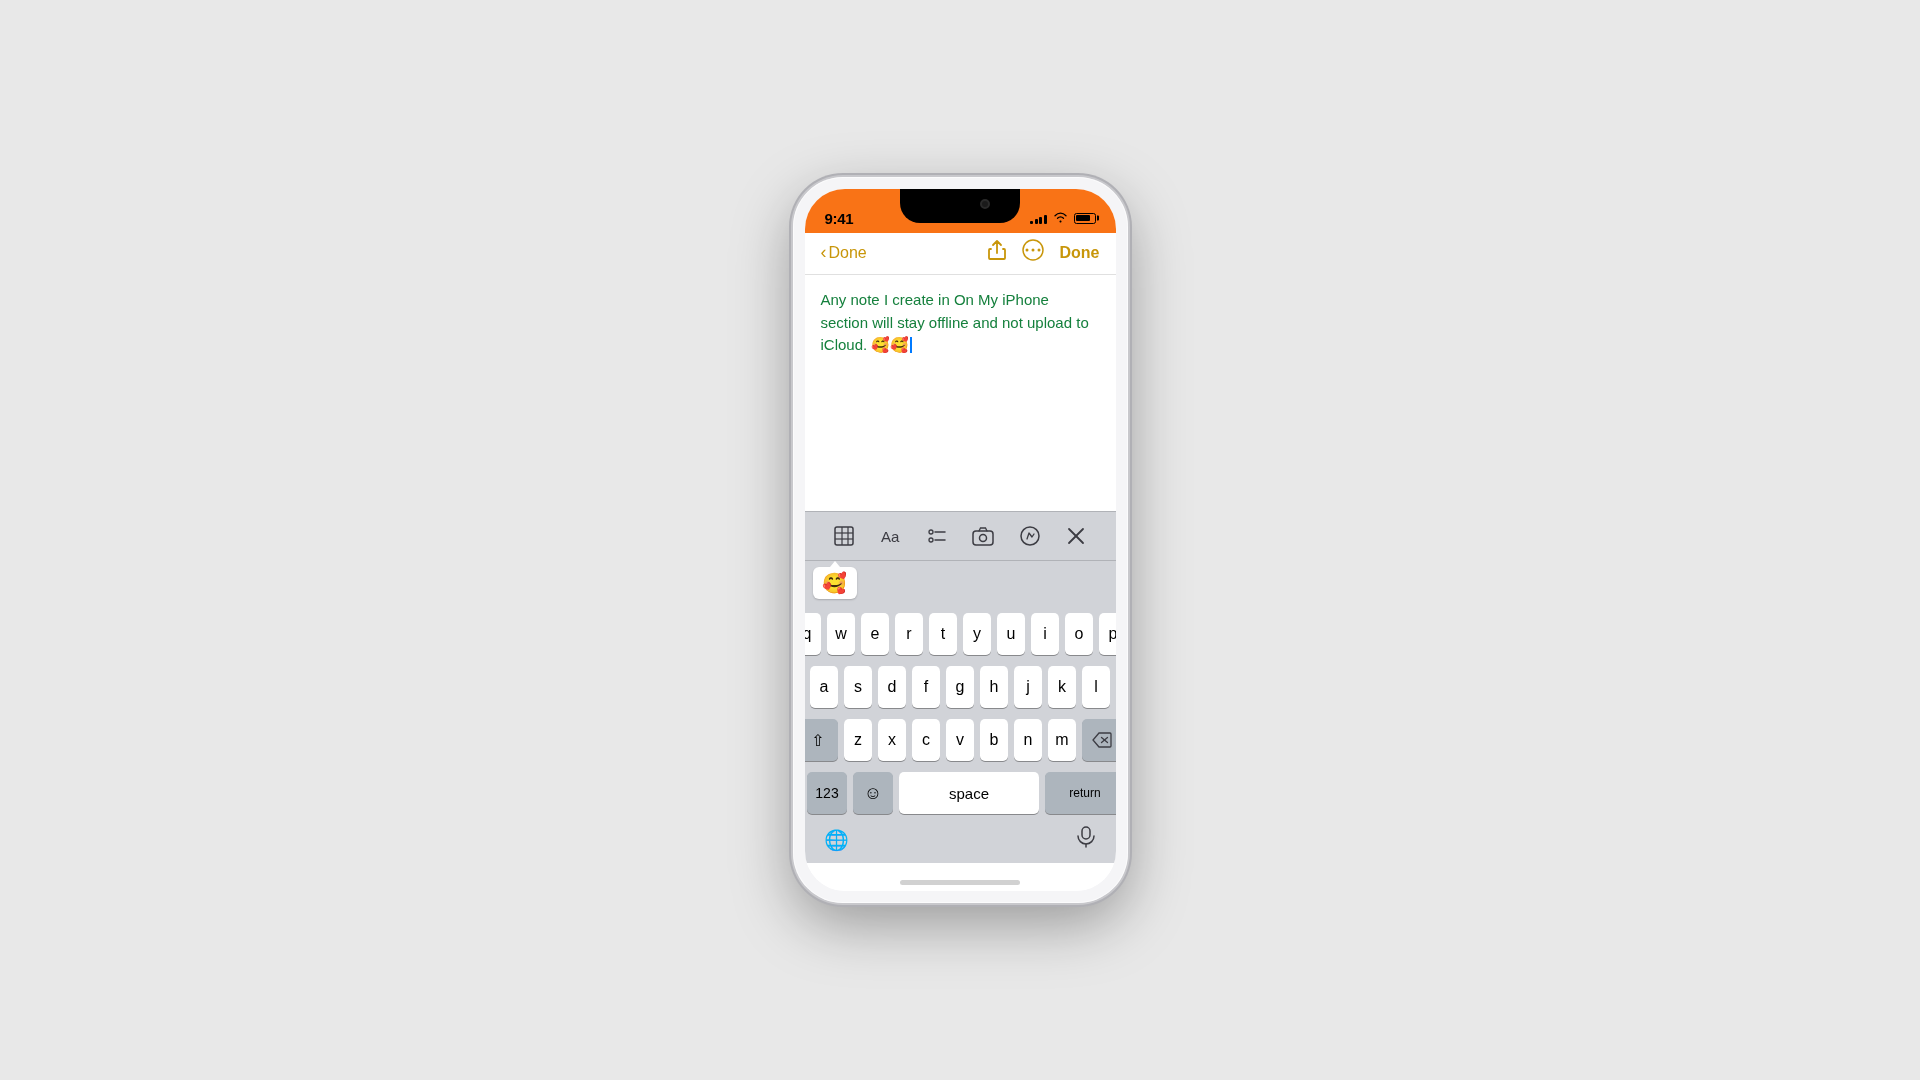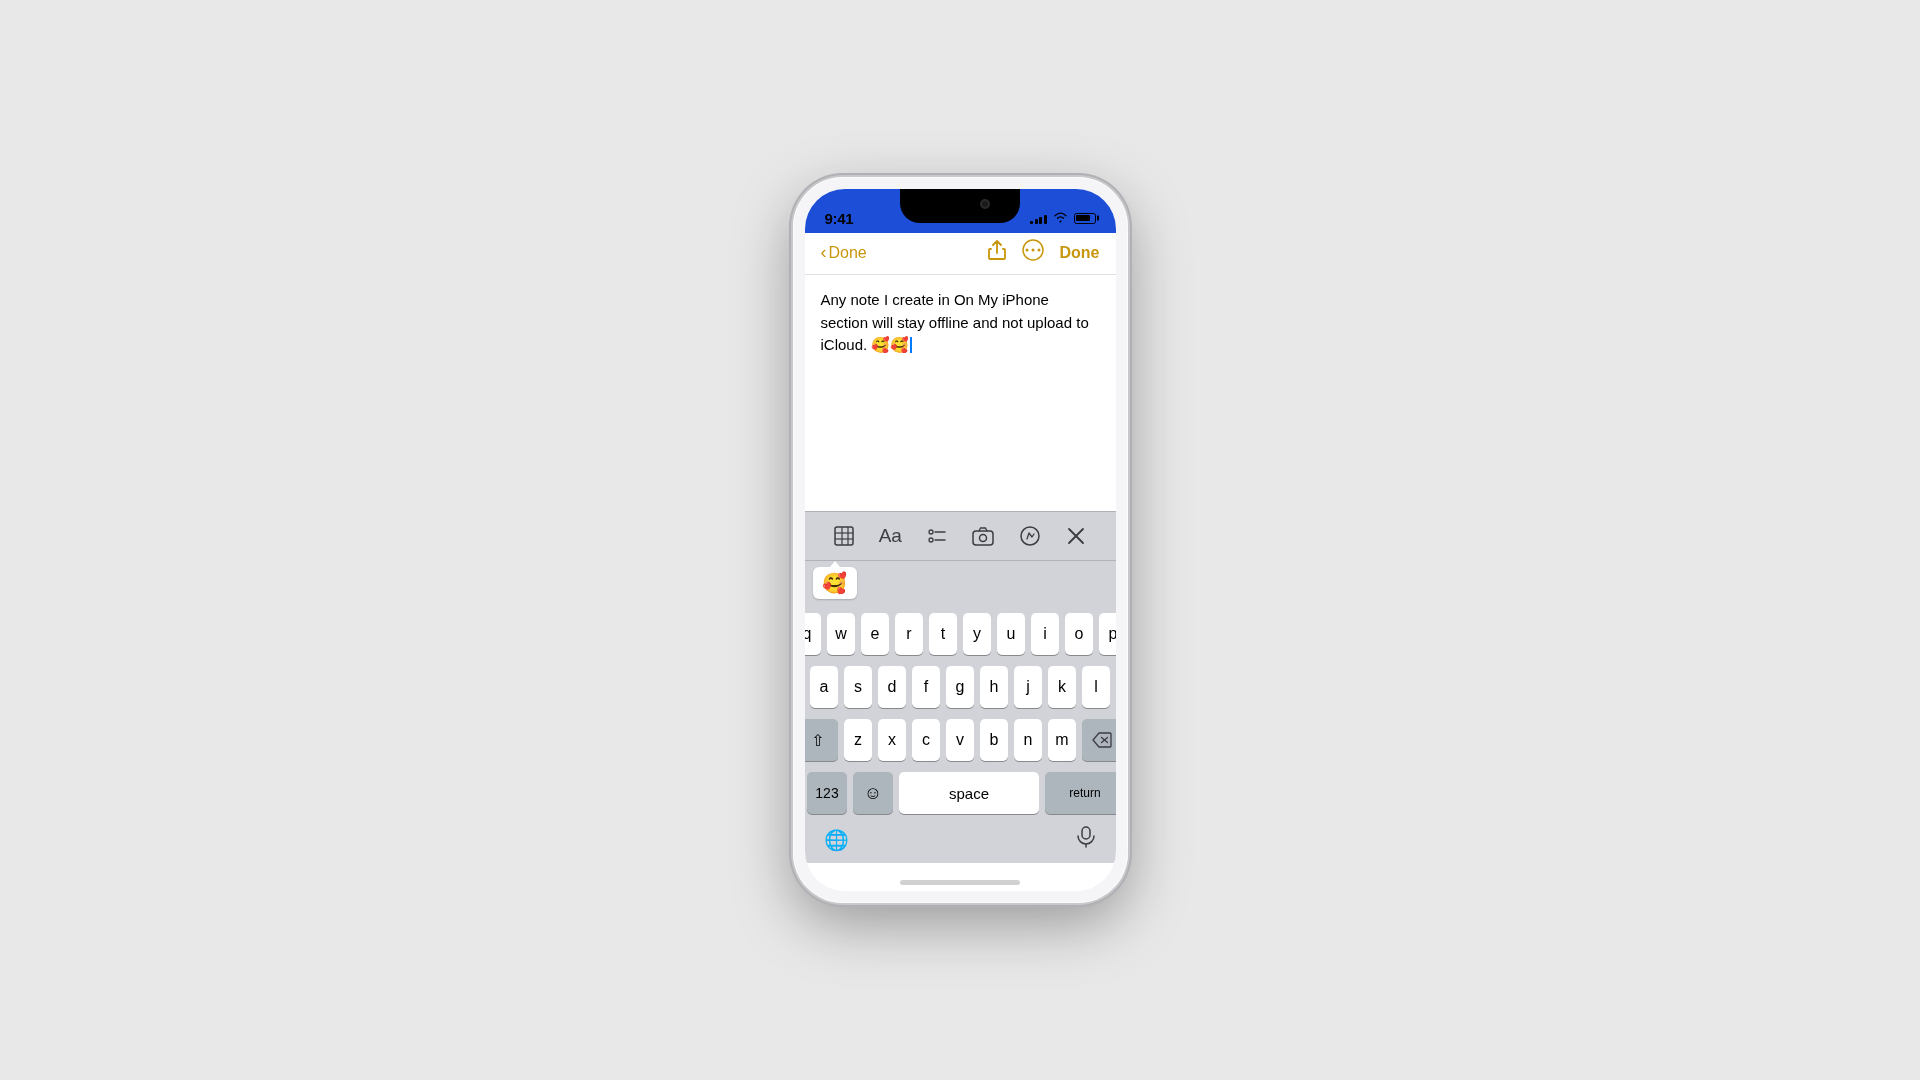--- a/index.html
+++ b/index.html
@@ -60,21 +60,21 @@
       margin: 12px;
       border-radius: 40px;
       overflow: hidden;
       display: flex;
       flex-direction: column;
       position: relative;
     }
 
     
     .status-bar {
-      background: #1d4ed8;
+      background: #f97316;
       padding: 14px 20px 0;
       display: flex;
       justify-content: space-between;
       align-items: center;
       height: 44px;
       position: relative;
     }
 
     .notch {
       position: absolute;
@@ -213,21 +213,21 @@
     .note-content {
       flex: 1;
       padding: 14px 16px;
       overflow: hidden;
       background: #fff;
     }
 
     .note-text {
       font-size: 15px;
       line-height: 1.5;
-      color: #000000;
+      color: #15803d;
     }
 
     .text-cursor {
       display: inline-block;
       width: 2px;
       height: 16px;
       background: #007AFF;
       margin-left: 1px;
       vertical-align: text-bottom;
       animation: blink 1s infinite;
@@ -471,21 +471,21 @@
       <div class="toolbar-btn">
         <svg width="22" height="22" viewBox="0 0 22 22" fill="none">
           <rect x="2" y="2" width="18" height="18" rx="2" stroke="#3c3c43" stroke-width="1.5" fill="none"></rect>
           <line x1="2" y1="8" x2="20" y2="8" stroke="#3c3c43" stroke-width="1.2"></line>
           <line x1="2" y1="14" x2="20" y2="14" stroke="#3c3c43" stroke-width="1.2"></line>
           <line x1="9" y1="2" x2="9" y2="20" stroke="#3c3c43" stroke-width="1.2"></line>
           <line x1="15" y1="2" x2="15" y2="20" stroke="#3c3c43" stroke-width="1.2"></line>
         </svg>
       </div>
       <div class="toolbar-btn">
-        <span style="font-size:19px; font-weight:500; color:#3c3c43;">Aa</span>
+        <span style="font-size:15px; font-weight:500; color:#3c3c43;">Aa</span>
       </div>
       <div class="toolbar-btn">
         <svg width="22" height="22" viewBox="0 0 22 22" fill="none">
           <circle cx="5" cy="7" r="2" fill="none" stroke="#3c3c43" stroke-width="1.3"></circle>
           <circle cx="5" cy="15" r="2" fill="none" stroke="#3c3c43" stroke-width="1.3"></circle>
           <line x1="9" y1="7" x2="19" y2="7" stroke="#3c3c43" stroke-width="1.5" stroke-linecap="round"></line>
           <line x1="9" y1="15" x2="19" y2="15" stroke="#3c3c43" stroke-width="1.5" stroke-linecap="round"></line>
         </svg>
       </div>
       <div class="toolbar-btn">

